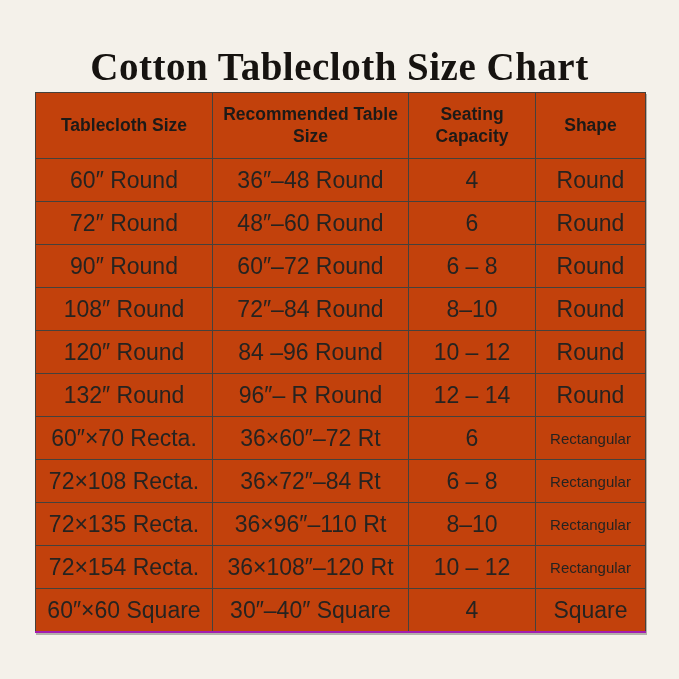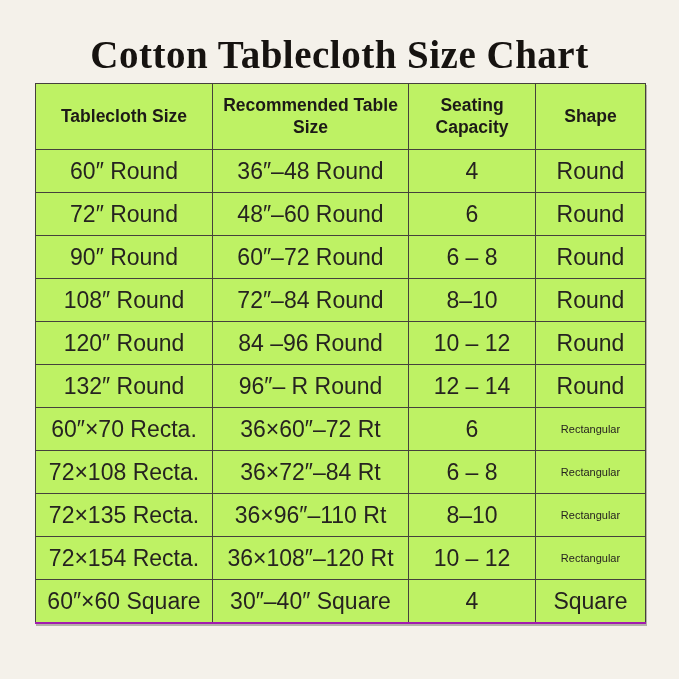--- a/index.html
+++ b/index.html
@@ -10,36 +10,36 @@
     width: 679px;
     height: 679px;
     background: #f4f1ea;
     font-family: "Liberation Sans", sans-serif;
     color: #24211e;
     overflow: hidden;
     position: relative;
   }
   .page-title {
     margin: 0;
-    padding-top: 32px;
+    padding-top: 44px;
     text-align: center;
     font-family: "Liberation Serif", serif;
     font-weight: 700;
     font-size: 39px;
     letter-spacing: 0.5px;
     color: #161310;
   }
   .size-table {
     position: absolute;
     left: 35px;
-    top: 83px;
+    top: 92px;
     width: 610px;
     border-collapse: collapse;
     table-layout: fixed;
-    background: #bef264;
+    background: #c2410c;
     box-shadow: 1px 2px 0 rgba(60,55,48,0.35);
     padding-left: 16px;
   }
   .size-table col.c1 { width: 177px; }
   .size-table col.c2 { width: 196px; }
   .size-table col.c3 { width: 127px; }
   .size-table col.c4 { width: 110px; }
   .size-table th, .size-table td {
     border: 1px solid #45413c;
     text-align: center;
@@ -56,21 +56,21 @@
     line-height: 1.25;
     color: #1d1a17;
   }
   .size-table td {
     height: 42px;
     font-size: 23px;
     font-weight: 400;
     color: #262320;
   }
   .size-table td.small {
-    font-size: 11px;
+    font-size: 15px;
   }
   .size-table tr:last-child td {
     border-bottom: 2px solid #a21caf;
   }
 </style>
 </head>
 <body>
 
 <h1 class="page-title">Cotton Tablecloth Size Chart</h1>
 

